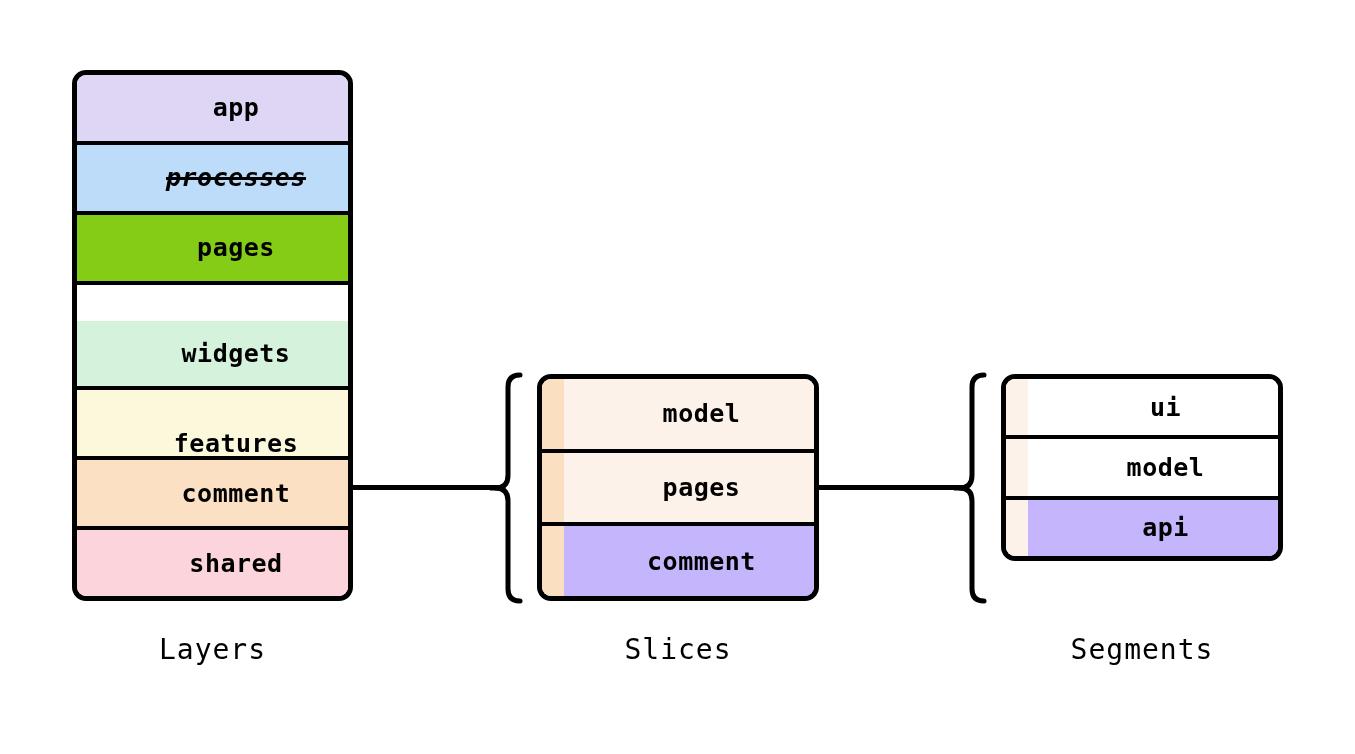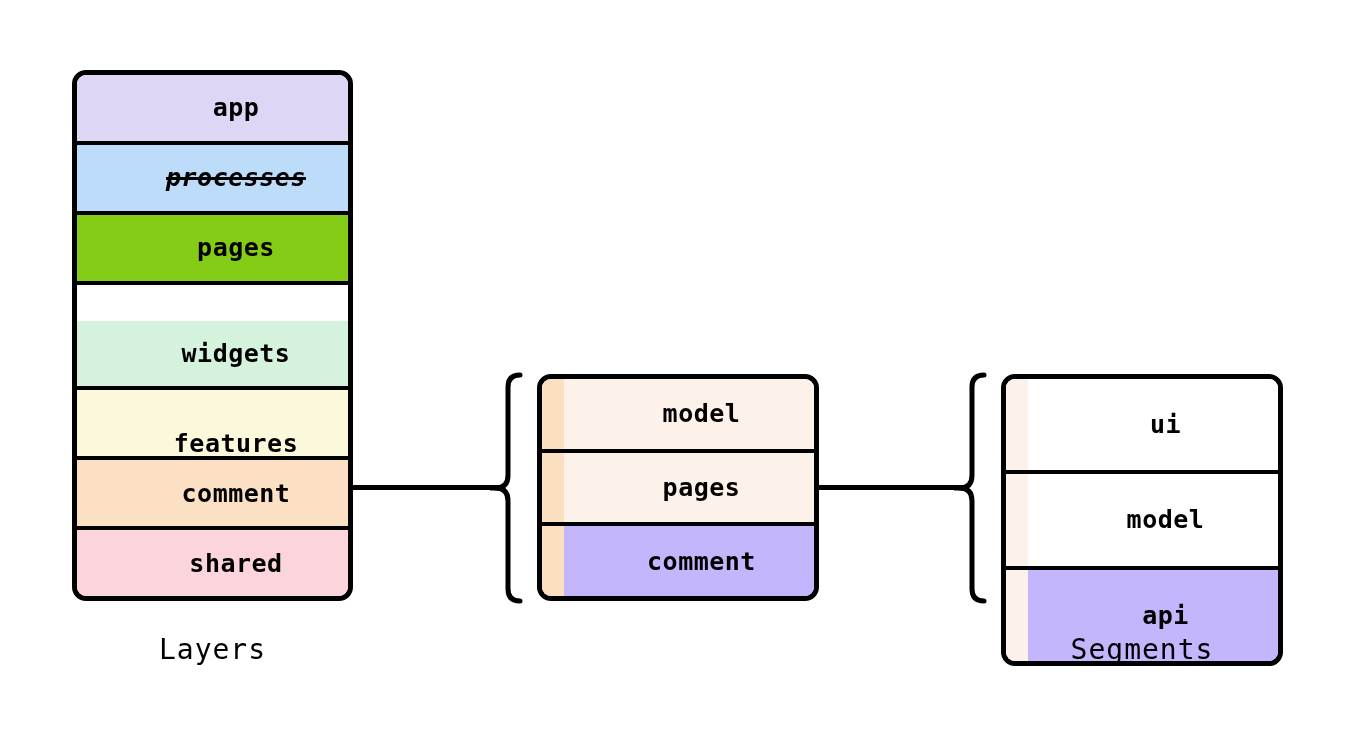--- a/index.html
+++ b/index.html
@@ -85,21 +85,21 @@
     top: 374px;
     width: 282px;
     height: 227px;
   }
 
   
   #segments-box {
     left: 1001px;
     top: 374px;
     width: 282px;
-    height: 292px;
+    height: 187px;
   }
 
   
   .connector {
     position: absolute;
     height: 5px;
     background: #000000;
   }
   #connector-layers-slices {
     left: 352px;
@@ -212,15 +212,16 @@
       <span class="row-stripe" style="background: rgb(253, 242, 234);"></span>
       <span class="row-label">model</span>
     </div>
     <div class="row" style="background: #c4b5fd;">
       <span class="row-stripe" style="background: rgb(253, 242, 234);"></span>
       <span class="row-label">api</span>
     </div>
   </div>
 
   <div class="caption" id="caption-layers">Layers</div>
+  <div class="caption" id="caption-slices">Slices</div>
   <div class="caption" id="caption-segments">Segments</div>
 
 </div>
 
 </body></html>

